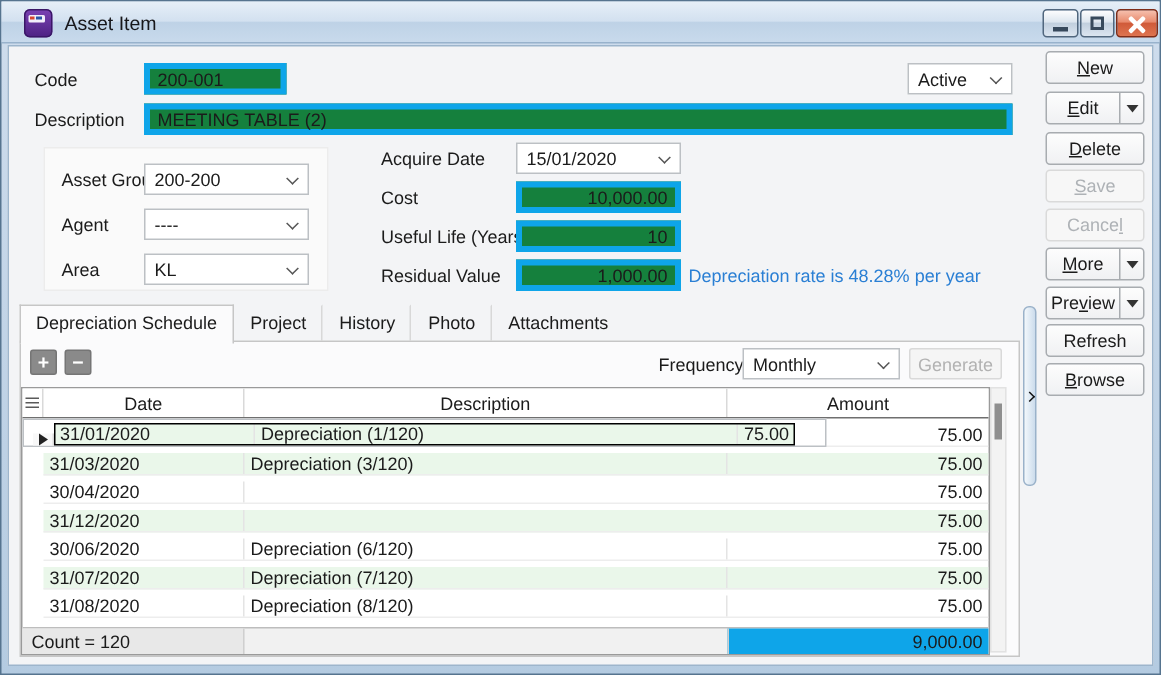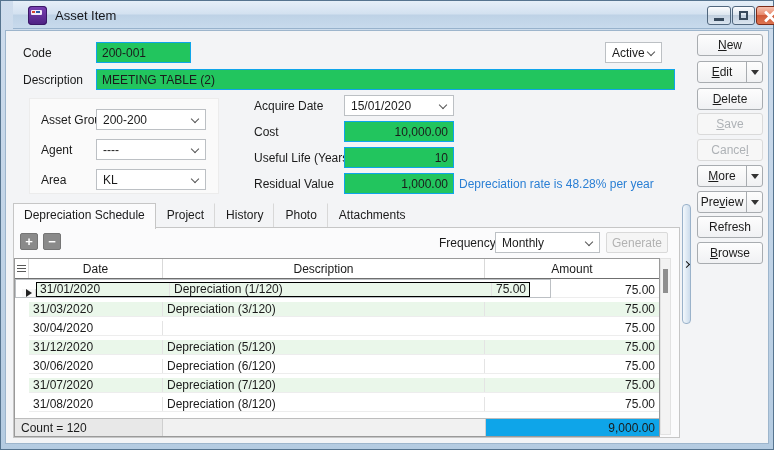--- a/index.html
+++ b/index.html
@@ -2,21 +2,21 @@
 <html><head>
 <meta charset="utf-8">
 <style>
   * { margin:0; padding:0; box-sizing:border-box; }
   body { width:774px; height:450px; font-family:"Liberation Sans","DejaVu Sans",sans-serif; font-size:12px; color:#1b1b1b; }
 
   .win { position:relative; width:774px; height:450px;
     background:linear-gradient(#cfdded,#b4cbe1);
     box-shadow:inset 0 0 0 1px #56748f; overflow:hidden; }
 
-  .titlebar { position:absolute; left:13px; top:1px; right:1px; height:28px;
+  .titlebar { position:absolute; left:1px; top:1px; right:1px; height:28px;
     background:linear-gradient(#e6eff8 0%,#d3e1f0 48%,#bed2e6 52%,#c8daec 100%);
     border-bottom:1px solid #98b2cc; display:flex; align-items:center; }
   .app-icon { position:absolute; left:15px; top:5px; width:19px; height:19px; border-radius:4px;
     background:linear-gradient(#7b42b4,#4d2182); box-shadow:inset 0 0 0 1px #3a1766; }
   .app-icon .card { position:absolute; left:3px; top:4px; width:11px; height:5px; background:#f2ecfa; border-radius:1px; }
   .app-icon .dot1 { position:absolute; left:4px; top:5px; width:3px; height:2px; background:#d6452f; }
   .app-icon .dot2 { position:absolute; left:8px; top:5px; width:4px; height:2px; background:#2a57a5; }
   .title-text { position:absolute; left:42px; top:7px; font-size:13px; color:#16161a; }
 
   .winbtn { position:absolute; top:5px; height:19px; border:1px solid #51677e; border-radius:3px;
@@ -27,21 +27,21 @@
   .glyph-min { width:10px; height:3px; background:#37495c; margin-top:8px; }
   .glyph-max { width:9px; height:9px; border:2px solid #37495c; }
   .glyph-x { position:relative; width:12px; height:12px; }
   .glyph-x::before,.glyph-x::after { content:""; position:absolute; left:-1px; top:5px; width:14px; height:3px; background:#fff; border-radius:1px; }
   .glyph-x::before { transform:rotate(45deg); } .glyph-x::after { transform:rotate(-45deg); }
 
   .content { position:absolute; left:5px; top:30px; width:764px; height:414px;
     background:#f3f4f6; border:1px solid #9db5cc; }
 
   .lbl { position:absolute; color:#1b1b1b; white-space:nowrap; }
-  .tf { position:absolute; background:#22c55e; border:1px solid #0ea5e9; display:flex; align-items:center; padding:1px 5px; white-space:nowrap; }
+  .tf { position:absolute; background:#15803d; border:4px solid #0ea5e9; display:flex; align-items:center; padding:1px 5px; white-space:nowrap; }
   .tf.num { justify-content:flex-end; }
   .sel { position:absolute; background:#fff; border:1px solid #bcc0c4; display:flex; align-items:center; padding:0 20px 0 6px; white-space:nowrap; }
   .chev { position:absolute; right:7px; top:6px; width:6px; height:6px; border-right:1.4px solid #555; border-bottom:1.4px solid #555; transform:rotate(45deg); }
 
   .groupbox { position:absolute; left:23px; top:67px; width:190px; height:96px; background:#fafafa; border:1px solid #ececec; }
 
   .note { position:absolute; left:453px; top:146px; color:#2a7fd4; }
 
   .tabs { position:absolute; left:7px; top:174px; display:flex; align-items:flex-end; height:23px; }
   .tab { padding:4px 10px 5px; border:1px solid transparent; border-right:1px solid #d8d8d8; position:relative; }
@@ -114,21 +114,21 @@
       </div>
     <div class="winbtn close">
         <div class="glyph-x"></div>
       </div>
   </div>
 
   <div class="content">
 
     <div class="lbl" style="left:17px;top:15px;">Code</div>
     <div class="tf" style="left:90px;top:11px;width:95px;height:21px;">200-001</div>
-    <div class="sel" style="left:599px;top:11px;width:57px;height:21px;">
+    <div class="sel" style="left:599px;top:11px;width:70px;height:21px;">
       <span>Active</span>
       <span class="chev"></span>
     </div>
 
     <div class="lbl" style="left:17px;top:42px;">Description</div>
     <div class="tf" style="left:90px;top:38px;width:579px;height:21px;">MEETING TABLE (2)</div>
 
     <div class="groupbox">
       <div class="lbl" style="left:11px;top:14px;">Asset Group</div>
       <div class="sel" style="left:66px;top:10px;width:110px;height:21px;">
@@ -223,21 +223,20 @@
             <div class="ind"></div>
             <div class="rowbody">
               <div class="cell date">30/04/2020</div>
               <div class="cell amt">75.00</div>
             </div>
           </div>
           <div class="row">
             <div class="ind"></div>
             <div class="rowbody">
               <div class="cell date">31/12/2020</div>
-              <div class="cell desc">Depreciation (5/120)</div>
               <div class="cell amt">75.00</div>
             </div>
           </div>
           <div class="row">
             <div class="ind"></div>
             <div class="rowbody">
               <div class="cell date">30/06/2020</div>
               <div class="cell desc">Depreciation (6/120)</div>
               <div class="cell amt">75.00</div>
             </div>

